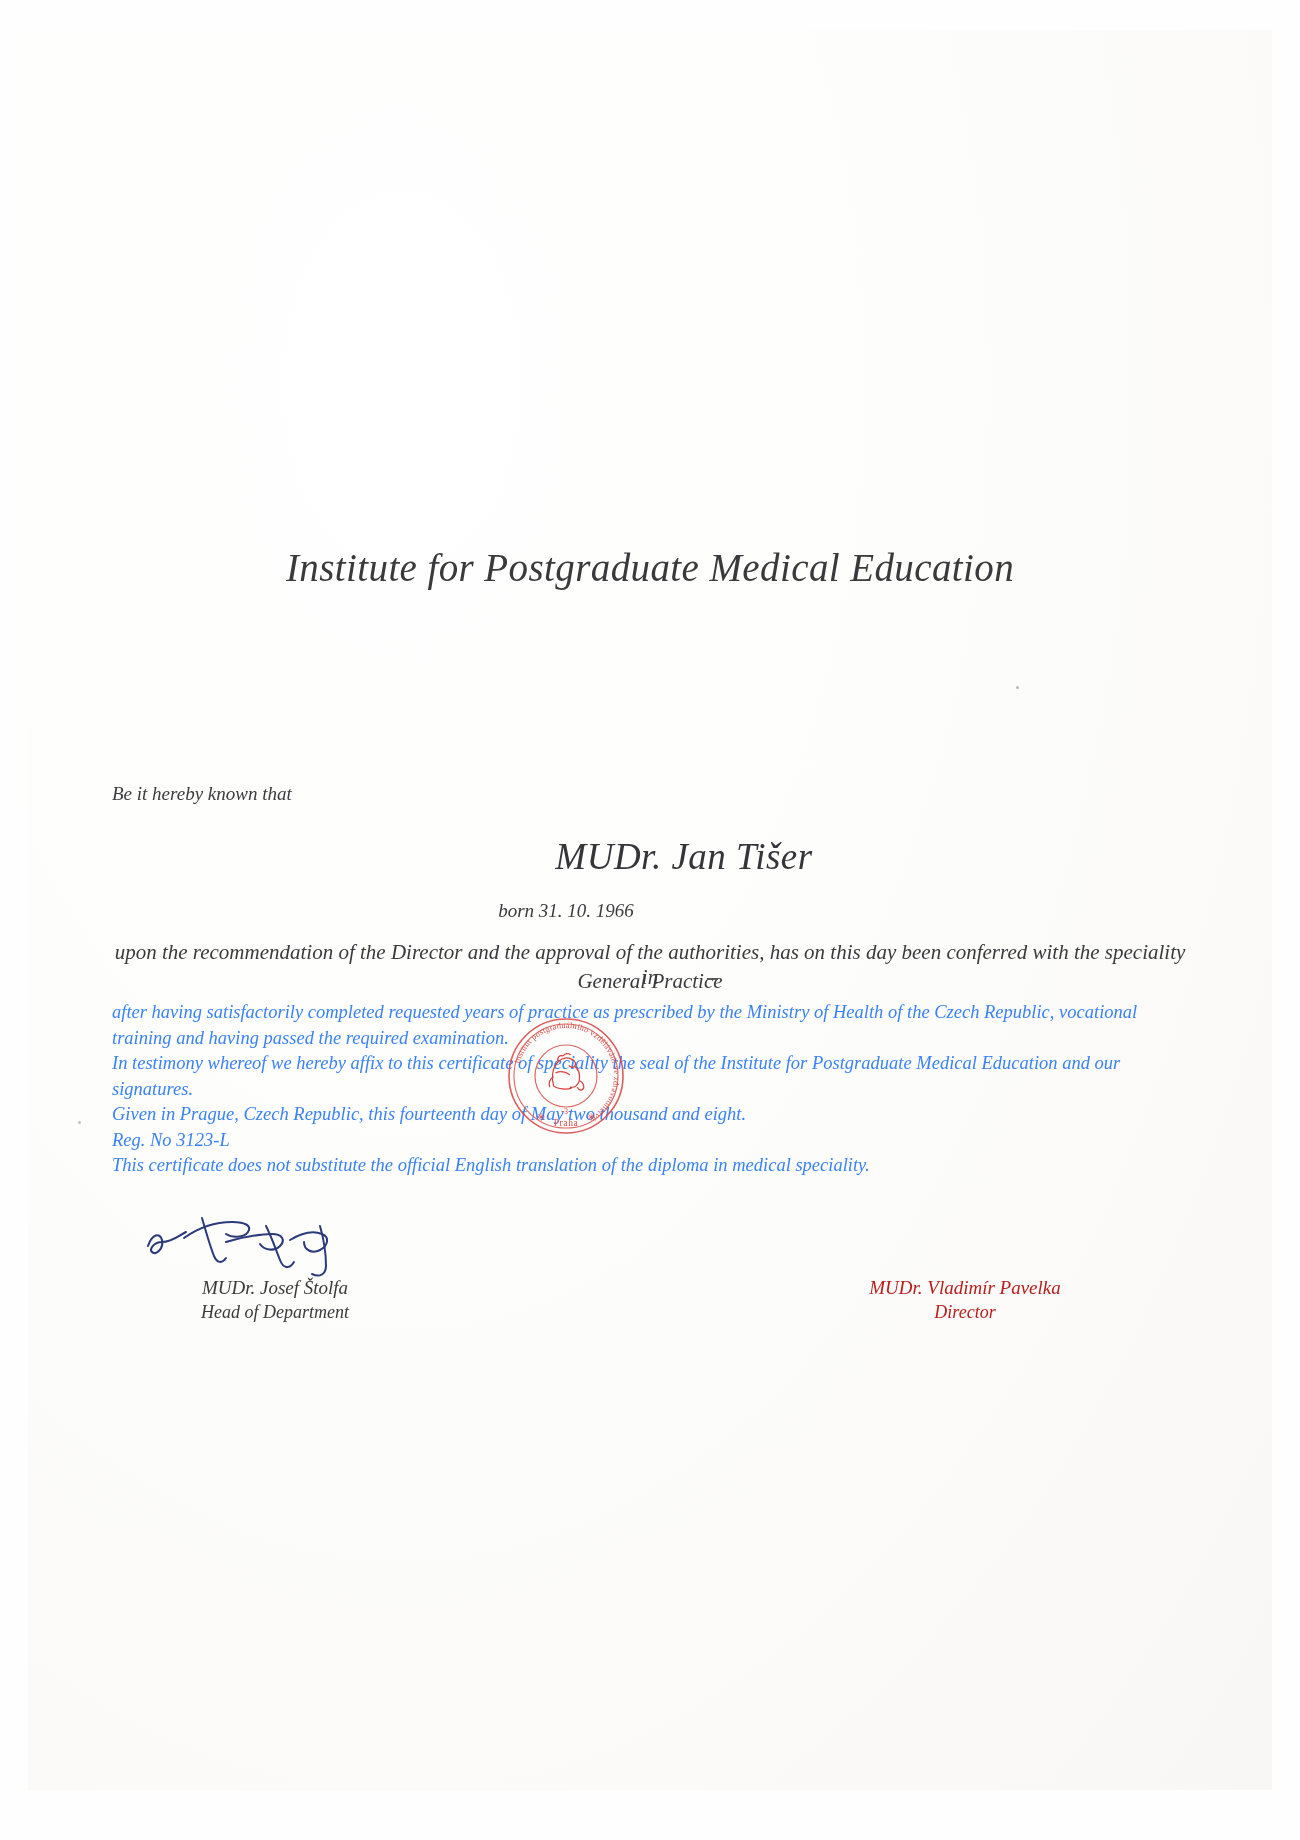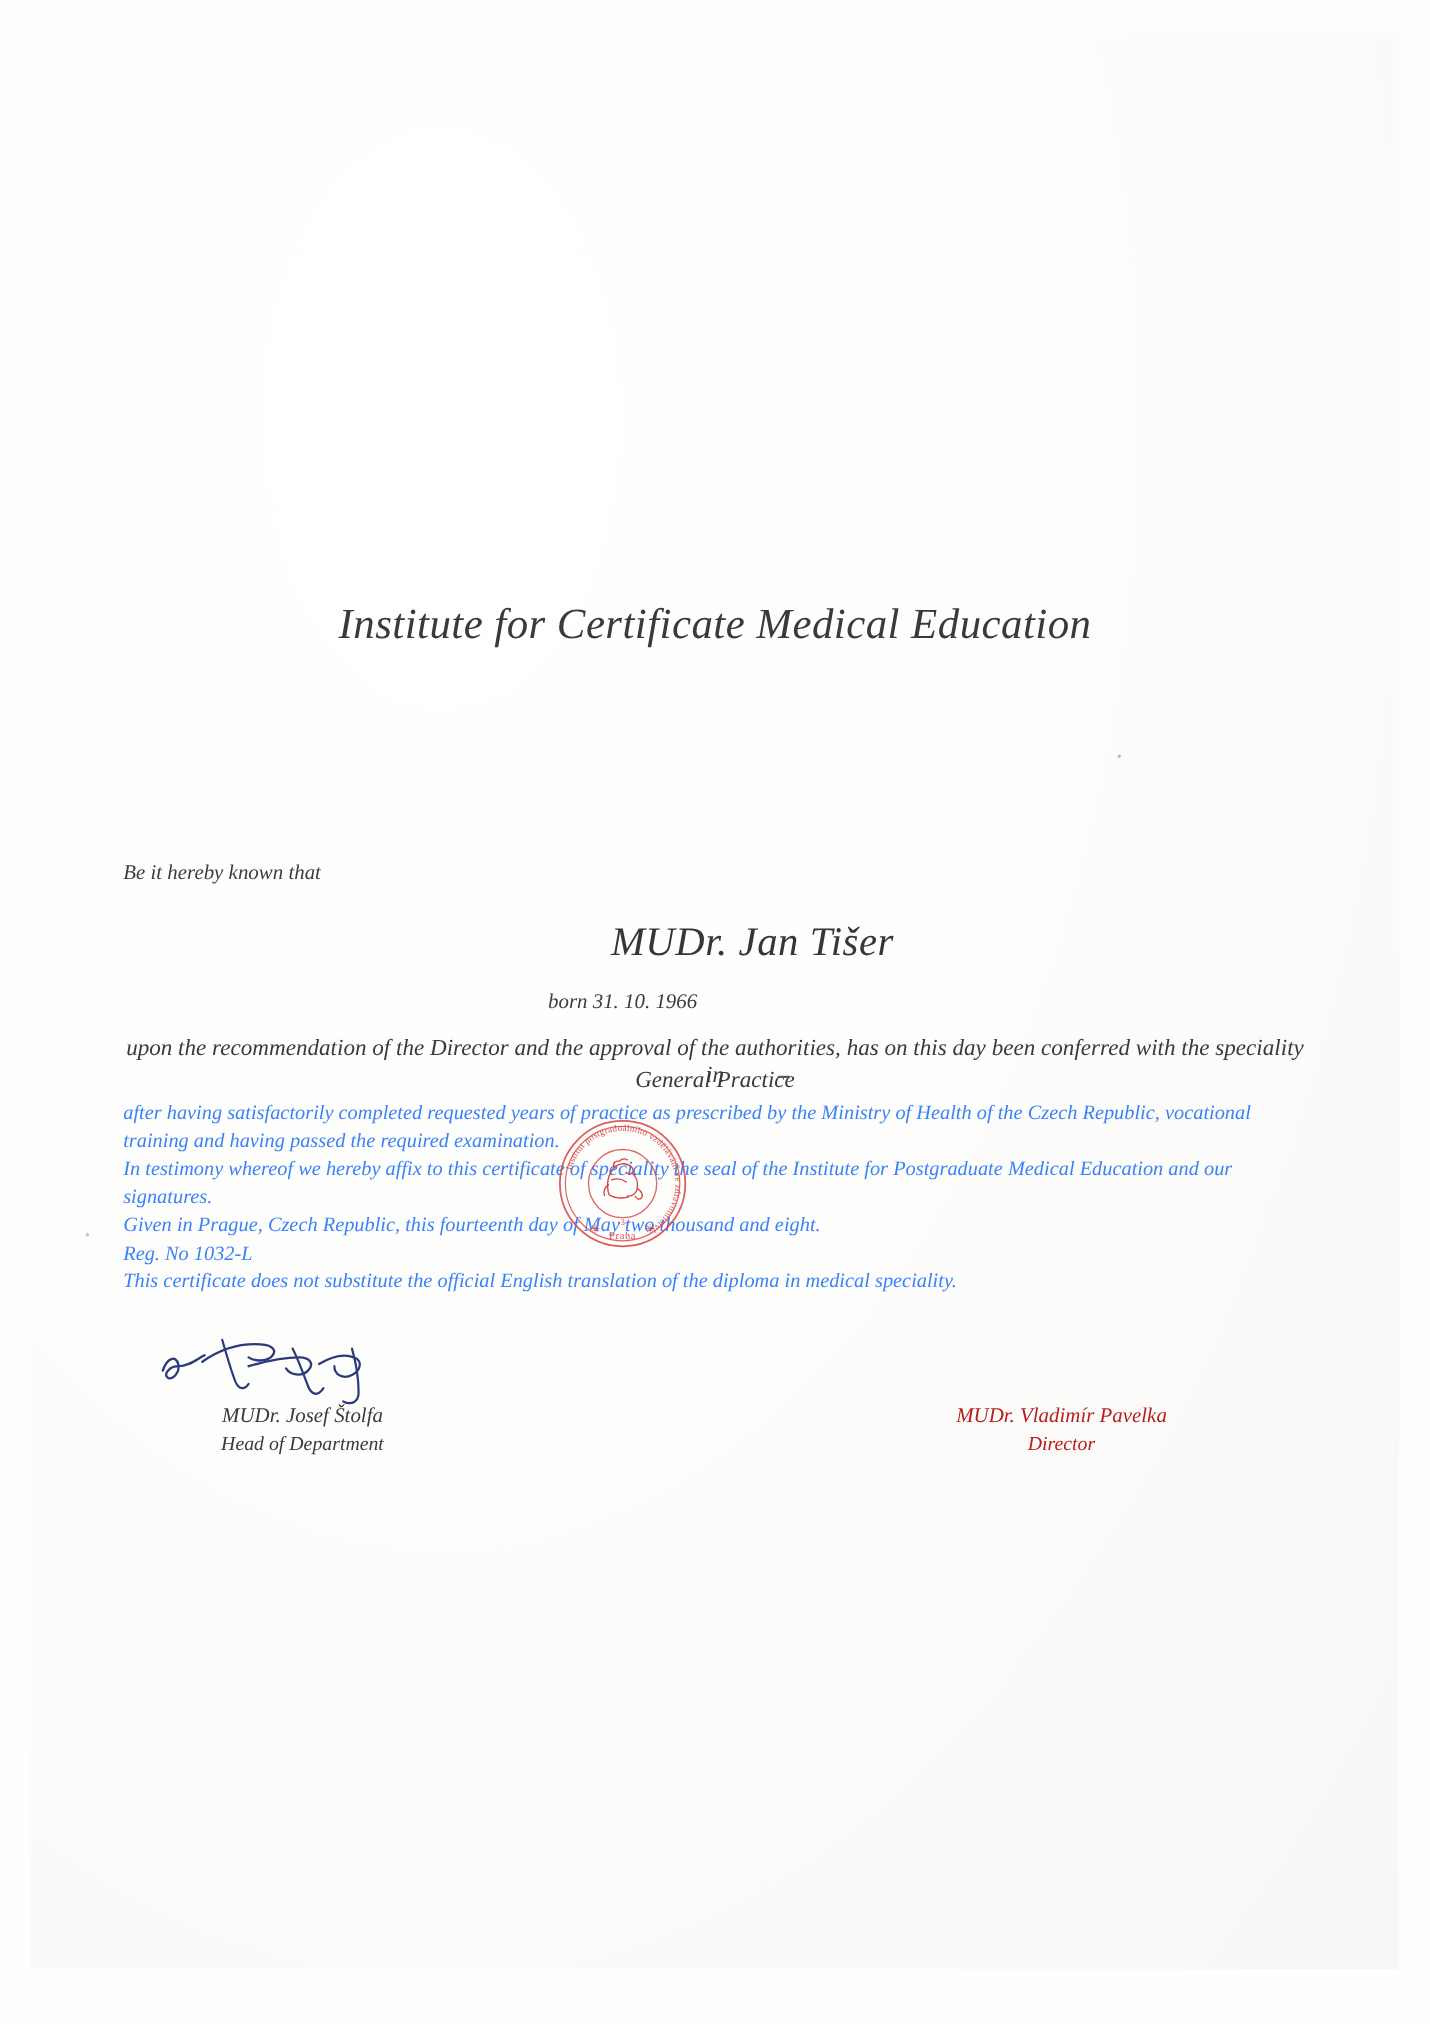--- a/index.html
+++ b/index.html
@@ -226,21 +226,21 @@
   }
 </style>
 </head>
 <body>
 
 <div class="page">
   <div class="paper"></div>
 
   <div class="content">
 
-    <div class="cert-title-org">Institute for Certificate Medical Education</div>
+    <div class="cert-title-org">Institute for Postgraduate Medical Education</div>
 
 
 
     <div class="be-it-known">Be it hereby known that</div>
 
     <div class="recipient-name">MUDr. Jan Tišer</div>
 
     <div class="birth-line">born 31. 10. 1966</div>
 
     <div class="body-line recommend-line">upon the recommendation of the Director and the approval of the authorities, has on this day been conferred with the speciality in</div>
@@ -248,21 +248,21 @@
     <div class="body-line specialty-line">General Practice</div>
 
     <div class="artifact-dash"></div>
     <div class="artifact-dot-right"></div>
     <div class="artifact-dot-left"></div>
 
     <div class="para-block">
       <p>after having satisfactorily completed requested years of practice as prescribed by the Ministry of Health of the Czech Republic, vocational training and having passed the required examination.</p>
       <p>In testimony whereof we hereby affix to this certificate of speciality the seal of the Institute for Postgraduate Medical Education and our signatures.</p>
       <p>Given in Prague, Czech Republic, this fourteenth day of May two thousand and eight.</p>
-      <p>Reg. No 1032-L</p>
+      <p>Reg. No 3123-L</p>
       <p>This certificate does not substitute the official English translation of the diploma in medical speciality.</p>
     </div>
 
     <div class="handwritten-signature">
       <svg width="260" height="70" viewBox="0 0 260 70" fill="none" xmlns="http://www.w3.org/2000/svg">
         <path d="M8 34 C12 22, 20 20, 22 28 C24 36, 16 44, 12 40 C9 37, 14 30, 22 30 C32 30, 38 24, 46 20" stroke="#2b3a7a" stroke-width="2.1" stroke-linecap="round"></path>
         <path d="M44 26 C58 16, 74 10, 92 10 C106 10, 112 14, 108 20 C104 26, 92 26, 86 22" stroke="#2b3a7a" stroke-width="2.1" stroke-linecap="round"></path>
         <path d="M62 6 C66 20, 70 34, 74 44 C77 51, 82 52, 86 46" stroke="#2b3a7a" stroke-width="2" stroke-linecap="round"></path>
         <path d="M86 30 C100 26, 116 22, 132 22 C142 22, 146 28, 140 34 C134 40, 124 38, 120 32" stroke="#2b3a7a" stroke-width="2.1" stroke-linecap="round"></path>
         <path d="M126 14 C132 26, 136 38, 140 48 C143 56, 149 58, 154 50" stroke="#2b3a7a" stroke-width="2" stroke-linecap="round"></path>

